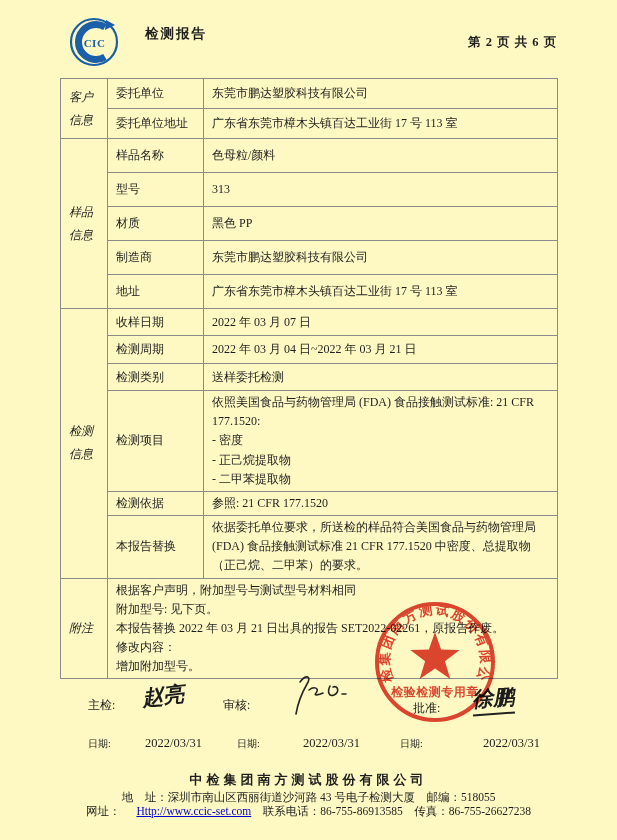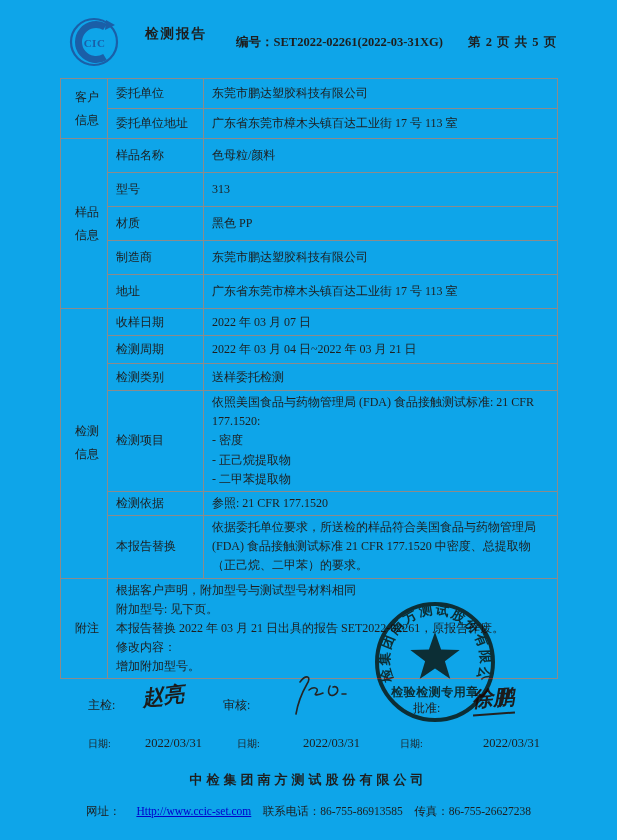--- a/index.html
+++ b/index.html
@@ -1,31 +1,31 @@
 <!DOCTYPE html>
 <html><head>
 <meta charset="utf-8">
 <style>
   html,body { margin:0; padding:0; background:#ffffff; }
   .page {
-    position:relative; width:617px; height:840px; background:#0ea5e9;
+    position:relative; width:617px; height:840px; background:#fef9c3;
     font-family:"Liberation Serif","DejaVu Serif",serif; color:#1e1e1e;
     overflow:hidden;
   }
   
   .hdr-logo { position:absolute; left:60px; top:16px; width:68px; height:52px; }
   .hdr-title { position:absolute; left:145px; top:25px; font-size:13.5px; font-weight:bold; letter-spacing:2px; }
   .hdr-no { position:absolute; left:236px; top:34px; font-size:12.5px; font-weight:bold; }
   .hdr-page { position:absolute; left:468px; top:34px; font-size:12.5px; font-weight:bold; letter-spacing:1px; }
 
   
   table.report { position:absolute; left:60px; top:78px; width:497px;
     border-collapse:collapse; table-layout:fixed; border:1.5px solid #6d6d6d; }
   table.report td { border:1px solid #8b8b8b; font-size:12px; vertical-align:middle; padding:2px 8px; }
-  td.cat { width:47px; text-align:right; white-space:pre-line; line-height:1.9; padding:2px 2px; }
+  td.cat { width:47px; text-align:left; white-space:pre-line; line-height:1.9; padding:2px 2px;font-style:italic; }
   td.lbl { width:96px; padding-left:10px;margin-top:29px; }
   td.val { padding-left:12px; }
   td.multi { white-space:pre-line; line-height:1.6; padding-top:5px; padding-bottom:5px; }
   tr.h30 { height:30px; } tr.h34 { height:34px; }
   tr.h27 { height:27px; } tr.h28 { height:28px;padding-left:16px; } tr.h24 { height:24px; }
 
   
   .sig-label { position:absolute; font-size:12px; }
   .sig-text { position:absolute; font-size:21px; font-style:italic; font-weight:bold;
     color:#1c1c1c; transform:rotate(-7deg); white-space:nowrap; }
@@ -51,22 +51,21 @@
 
 <div class="page">
 
   <svg class="hdr-logo" viewBox="0 0 68 52">
     <circle cx="34" cy="26" r="23" fill="none" stroke="#1a5fa8" stroke-width="2.2"></circle>
     <path d="M 45 11 A 17.5 17.5 0 1 0 45 41" fill="none" stroke="#1a5fa8" stroke-width="7" stroke-linecap="butt"></path>
     <polygon points="46,4 55,9 45,14" fill="#1a5fa8"></polygon>
     <text x="34.5" y="30.5" font-size="11" font-weight="bold" fill="#1a5fa8" text-anchor="middle" font-family="'Liberation Serif',serif" letter-spacing="0.5">CIC</text>
   </svg>
   <div class="hdr-title">检测报告</div>
-  <div class="hdr-no"><span>编号：</span><span>SET2022-02261(2022-03-31XG)</span></div>
-  <div class="hdr-page">第 2 页 共 5 页</div>
+  <div class="hdr-page">第 2 页 共 6 页</div>
 
   <table class="report">
     <colgroup>
         <col style="width:47px">
         <col style="width:96px">
         <col style="width:354px">
       </colgroup>
 
     <tbody>
         <tr class="h30">
@@ -165,17 +164,18 @@
   </svg>
 
   <span class="date-label" style="left:88px;  top:737px;">日期:</span>
   <span class="date-value" style="left:145px; top:736px;">2022/03/31</span>
   <span class="date-label" style="left:237px; top:737px;">日期:</span>
   <span class="date-value" style="left:303px; top:736px;">2022/03/31</span>
   <span class="date-label" style="left:400px; top:737px;">日期:</span>
   <span class="date-value" style="left:483px; top:736px;">2022/03/31</span>
 
   <div class="ftr-company">中检集团南方测试股份有限公司</div>
+  <div class="ftr-line ftr-addr">地　址：深圳市南山区西丽街道沙河路 43 号电子检测大厦　邮编：518055</div>
   <div class="ftr-line ftr-web">
     <span>网址：</span><a class="link">Http://www.ccic-set.com</a><span>　联系电话：86-755-86913585　传真：86-755-26627238</span>
   </div>
 
 </div>
 
 </body></html>

